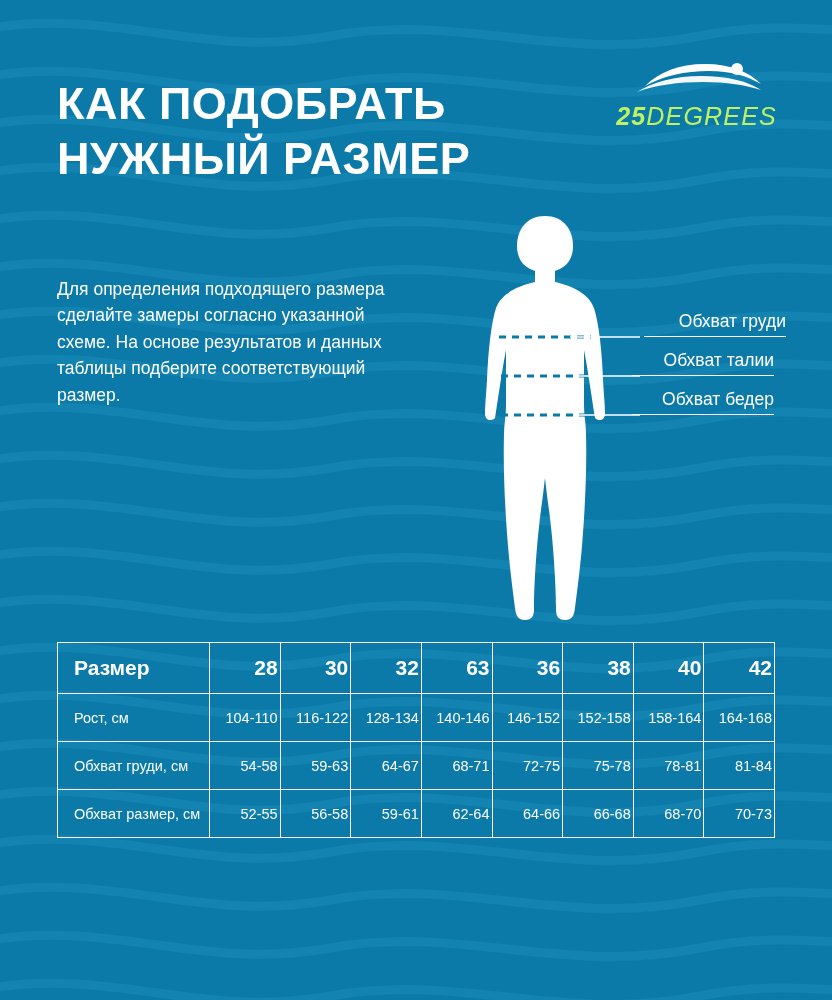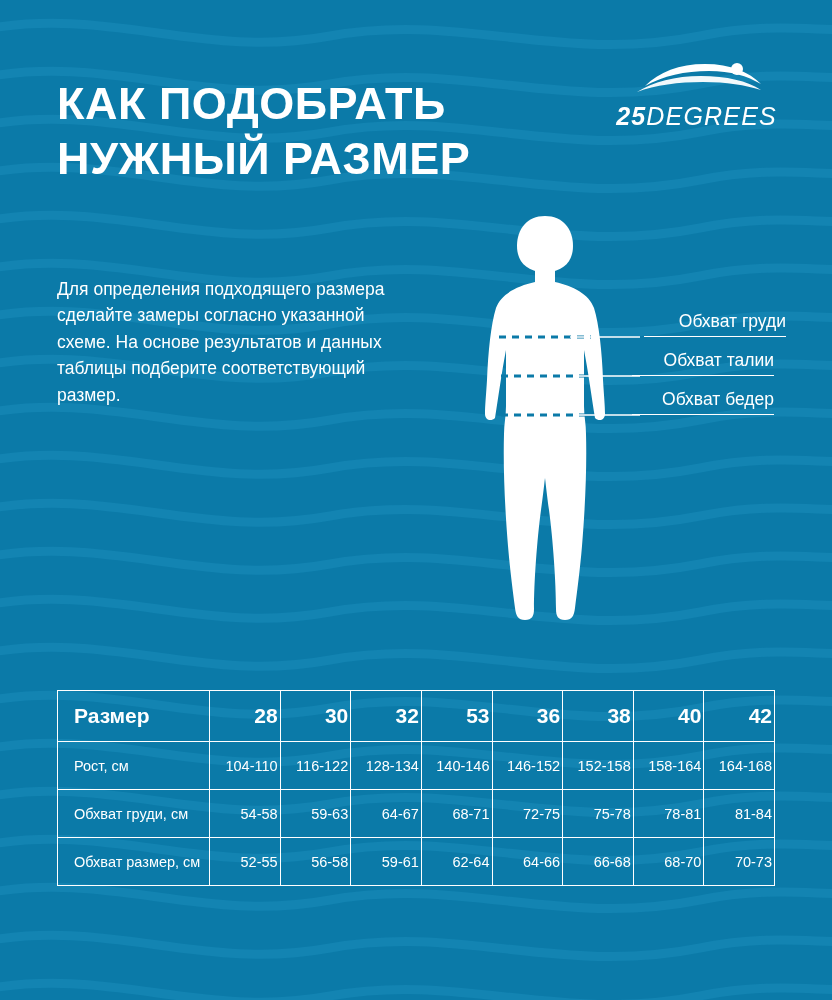--- a/index.html
+++ b/index.html
@@ -63,21 +63,21 @@
   .logo-mark {
     display: block;
     margin-left: auto;
     margin-bottom: 6px;
   }
   .logo-text {
     font-size: 25px;
     font-weight: 700;
     letter-spacing: 1.2px;
     font-style: italic;
-    color: #ffffff;
+    color: #bef264;
     white-space: nowrap;
   }
   .logo-text .light {
     font-weight: 400;
   }
 
   
   .intro {
     position: absolute;
     left: 57px;
@@ -107,21 +107,21 @@
     border-bottom: 1.5px solid #ffffff;
   }
   .meas-chest { left: 644px; top: 311px; width: 142px; text-align: right;}
   .meas-waist { left: 632px; top: 350px; width: 142px; text-align: right;}
   .meas-hip   { left: 632px; top: 389px; width: 142px; text-align: right;}
 
   
   .table-wrap {
     position: absolute;
     left: 57px;
-    top: 690px;
+    top: 642px;
     width: 718px;
   }
   table.size-table {
     border-collapse: collapse;
     width: 718px;
     table-layout: fixed;
   }
   table.size-table th,
   table.size-table td {
     border: 1px solid #ffffff;
@@ -264,21 +264,21 @@
             <col>
             <col>
             <col>
         </colgroup>
         <thead>
           <tr>
             <th class="corner">Размер</th>
             <th>28</th>
             <th>30</th>
             <th>32</th>
-            <th>53</th>
+            <th>63</th>
             <th>36</th>
             <th>38</th>
             <th>40</th>
             <th>42</th>
           </tr>
         </thead>
         <tbody>
           <tr>
             <td class="rowhead">Рост, см</td>
             <td>104-110</td>

